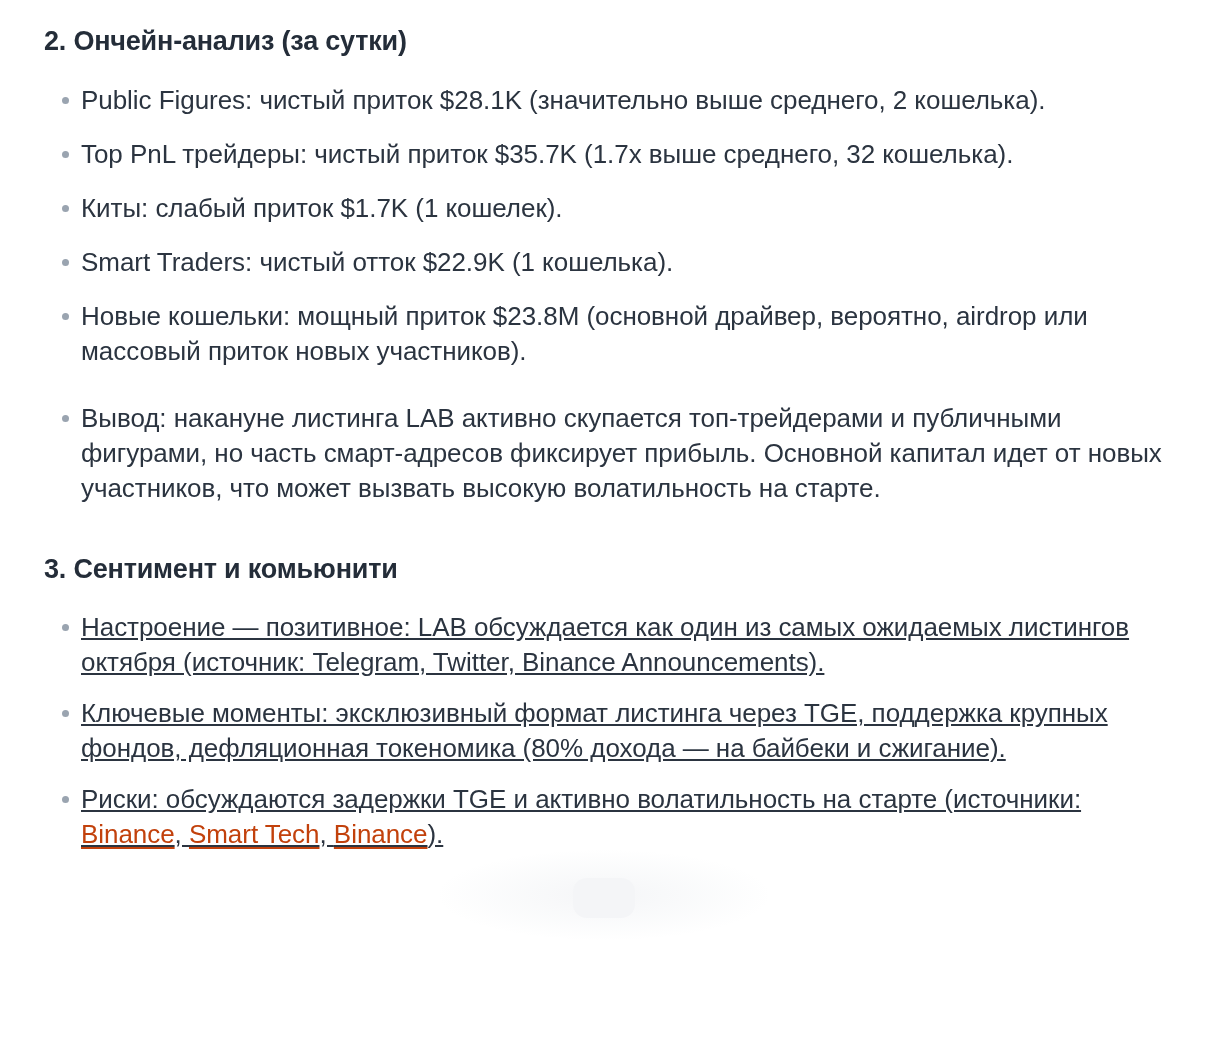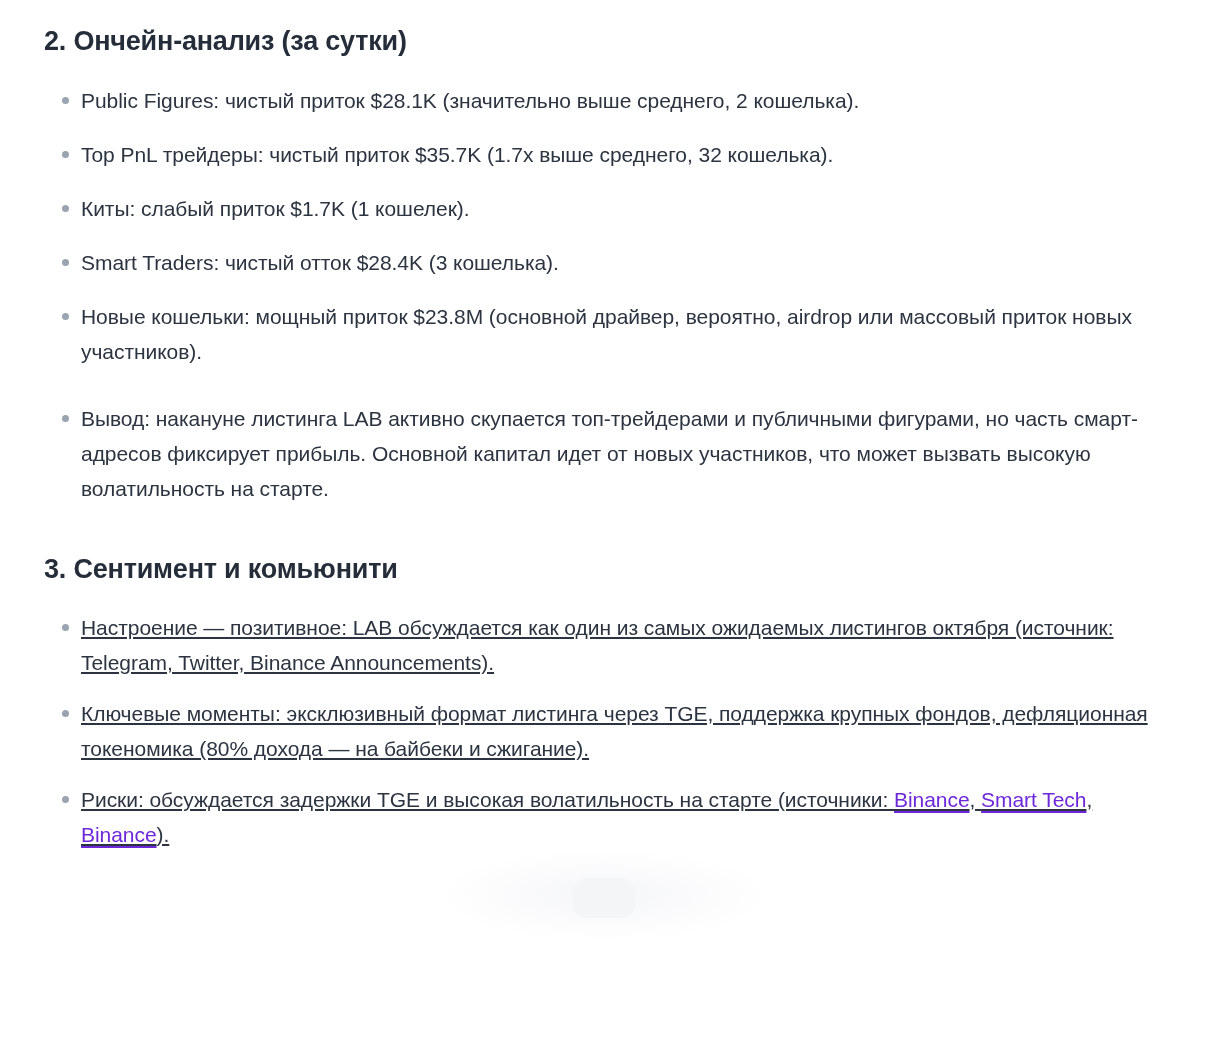--- a/index.html
+++ b/index.html
@@ -36,21 +36,21 @@
   #heading-sentiment-wrap { padding-top: 46px; }
 
   ul.bullet-list {
     list-style: none;
     margin: 0;
     padding: 0;
   }
   ul.bullet-list > li {
     position: relative;
     padding-left: 37px;
-    font-size: 21px;
+    font-size: 26px;
     line-height: 35px;
     color: #2b3440;
     letter-spacing: -0.05px;
   }
   ul.bullet-list > li::before {
     content: "";
     position: absolute;
     left: 18px;
     top: 14px;
     width: 7px;
@@ -60,21 +60,21 @@
   }
   #list-onchain { margin-top: 25px; }
   #list-onchain > li { margin-bottom: 19px; }
   #list-onchain > li:last-child { margin-bottom: 0; margin-top: 32px; }
 
   #list-sentiment { margin-top: 24px; text-decoration: underline; }
   #list-sentiment > li { margin-bottom: 16px; }
   #list-sentiment > li:last-child { margin-bottom: 0; }
 
   a.source-link {
-    color: #6d28d9;
+    color: #c2410c;
     text-decoration: underline;
     text-underline-offset: 4px;
     text-decoration-thickness: 1.5px;
   }
 
   .composer-peek {
     position: absolute;
     left: 50%;
     transform: translateX(-50%);
     bottom: -8px;
@@ -100,32 +100,32 @@
 
 <div class="page">
 
   <div id="heading-onchain-wrap">
     <h2 class="section-heading">2. Ончейн-анализ (за сутки)</h2>
 
     <ul class="bullet-list" id="list-onchain">
       <li><span>Public Figures: чистый приток $28.1K (значительно выше среднего, 2 кошелька).</span></li>
       <li><span>Top PnL трейдеры: чистый приток $35.7K (1.7x выше среднего, 32 кошелька).</span></li>
       <li><span>Киты: слабый приток $1.7K (1 кошелек).</span></li>
-      <li><span>Smart Traders: чистый отток $28.4K (3 кошелька).</span></li>
+      <li><span>Smart Traders: чистый отток $22.9K (1 кошелька).</span></li>
       <li><span>Новые кошельки: мощный приток $23.8M (основной драйвер, вероятно, airdrop или массовый приток новых участников).</span></li>
       <li><span>Вывод: накануне листинга LAB активно скупается топ-трейдерами и публичными фигурами, но часть смарт-адресов фиксирует прибыль. Основной капитал идет от новых участников, что может вызвать высокую волатильность на старте.</span></li>
     </ul>
   </div>
 
   <div id="heading-sentiment-wrap">
     <h2 class="section-heading">3. Сентимент и комьюнити</h2>
 
     <ul class="bullet-list" id="list-sentiment">
       <li><span>Настроение — позитивное: LAB обсуждается как один из самых ожидаемых листингов октября (источник: Telegram, Twitter, Binance Announcements).</span></li>
       <li><span>Ключевые моменты: эксклюзивный формат листинга через TGE, поддержка крупных фондов, дефляционная токеномика (80% дохода — на байбеки и сжигание).</span></li>
-      <li><span>Риски: обсуждается задержки TGE и высокая волатильность на старте (источники: </span><a class="source-link" href="#">Binance</a><span>, </span><a class="source-link" href="#">Smart Tech</a><span>, </span><a class="source-link" href="#">Binance</a><span>).</span></li>
+      <li><span>Риски: обсуждаются задержки TGE и активно волатильность на старте (источники: </span><a class="source-link" href="#">Binance</a><span>, </span><a class="source-link" href="#">Smart Tech</a><span>, </span><a class="source-link" href="#">Binance</a><span>).</span></li>
     </ul>
   </div>
 
   <div class="composer-glow"></div>
   <div class="composer-peek"></div>
 
 </div>
 
 </body></html>

